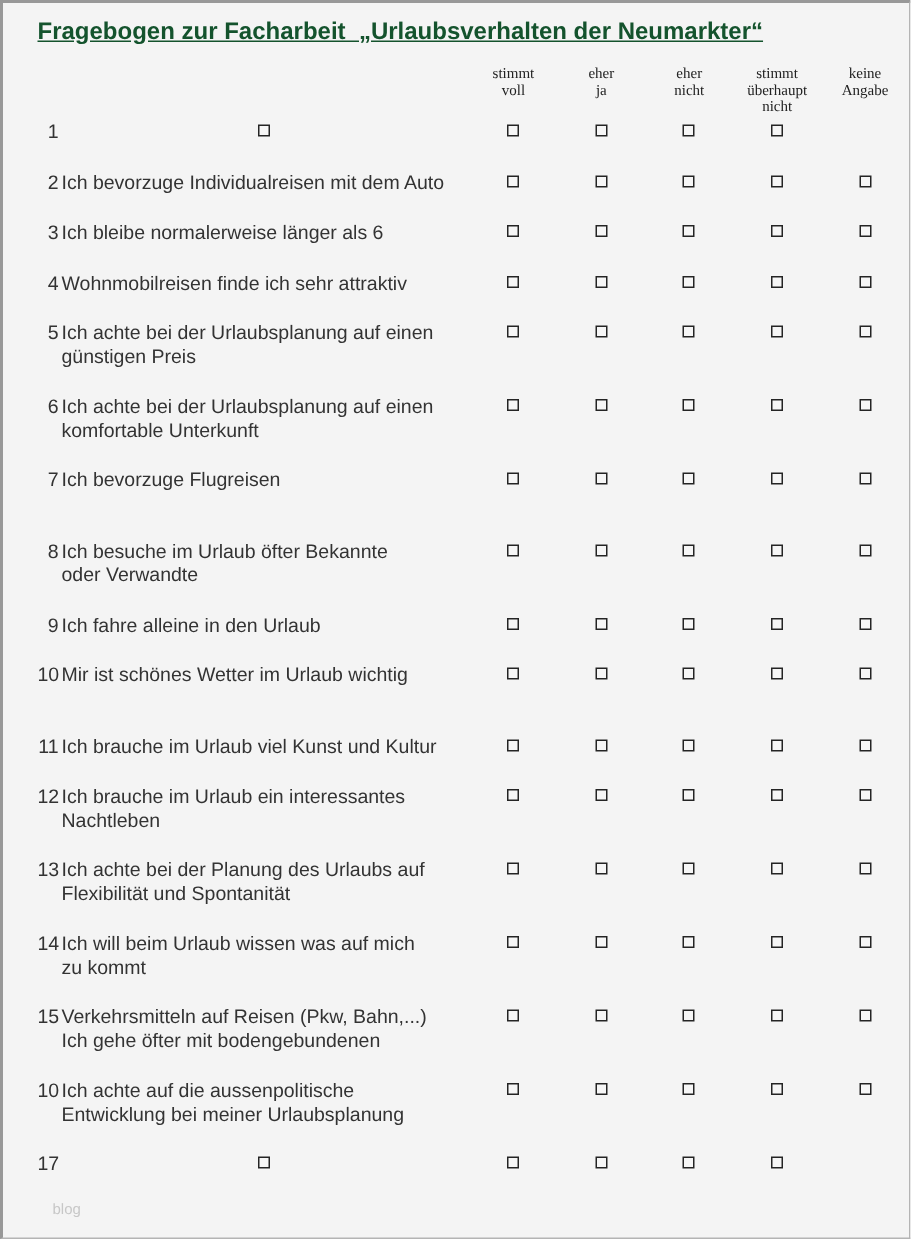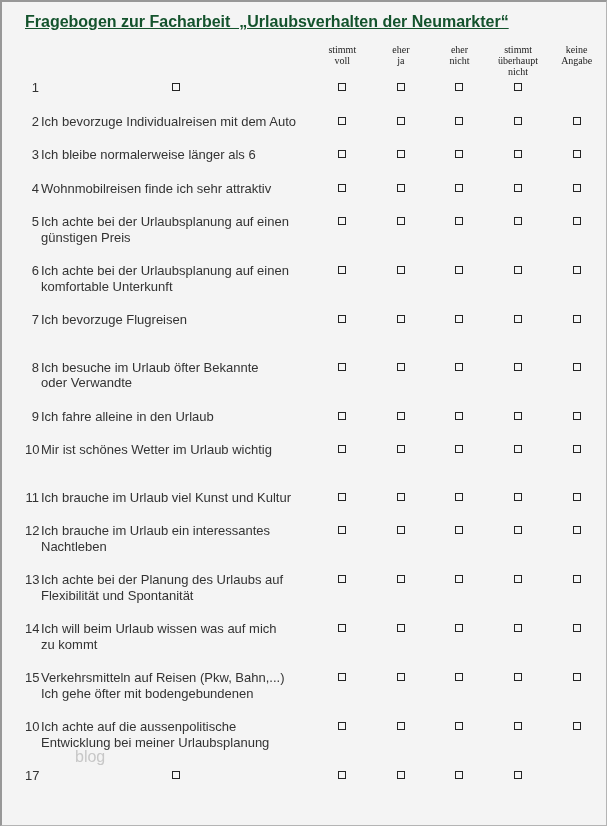--- a/index.html
+++ b/index.html
@@ -64,26 +64,25 @@
     width: 8px;
     height: 8px;
     box-sizing: border-box;
     border: 1px solid #242424;
     background: #f6f6f6;
     cursor: pointer;
   }
   .watermark {
     position: absolute;
     left: 33px;
-    top: 749px;
-    font-size: 16px;
+    top: 799px;
+    font-size: 10px;
     line-height: 11px;
     color: #c7c7c7;
     pointer-events: none;
-    margin-left: 40px;
   }
 </style>
 </head>
 <body>
 
 <div class="page">
   <h1 class="title">Fragebogen zur Facharbeit  „Urlaubsverhalten der Neumarkter“</h1>
 
   <div class="row header-row">
     <div></div>

